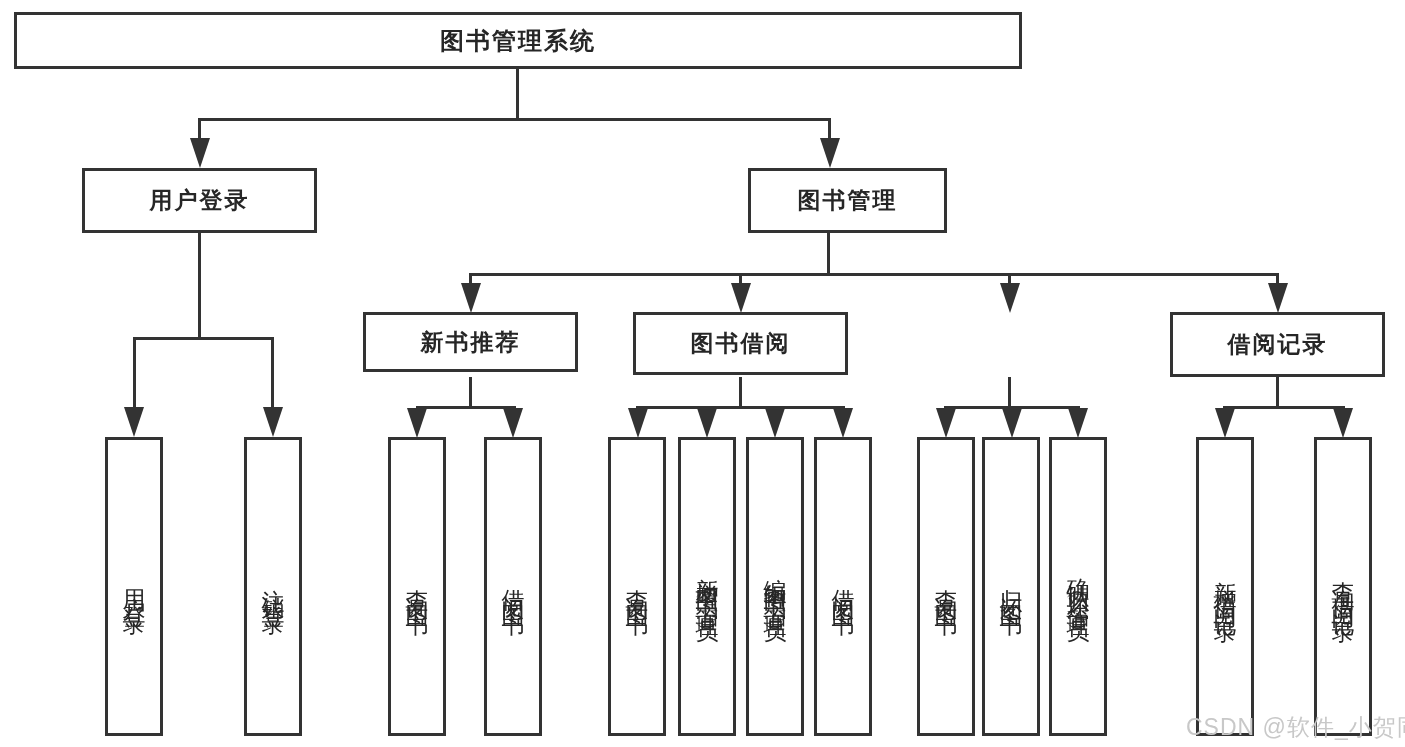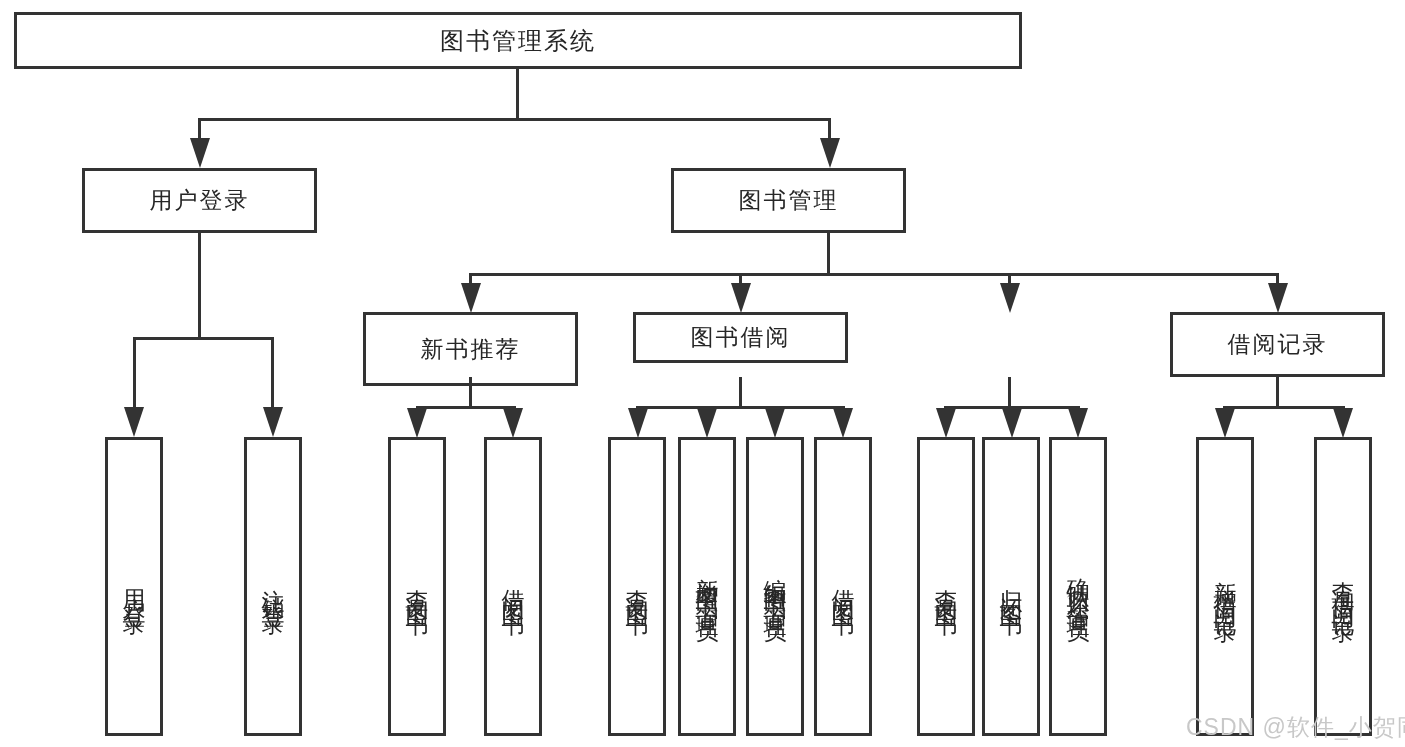--- a/index.html
+++ b/index.html
@@ -23,20 +23,21 @@
   .hbox {
     position: absolute;
     background: var(--box_bg);
     border: 3px solid var(--line);
     display: flex;
     align-items: center;
     justify-content: center;
     font-size: 23px;
     letter-spacing: 2px;
     white-space: nowrap;
+    font-weight: bold;
   }
   .vbox {
     position: absolute;
     width: 58px;
     height: 299px;
     top: 437px;
     background: var(--box_bg);
     border: 3px solid var(--line);
     display: flex;
     align-items: center;
@@ -74,42 +75,42 @@
   <div class="hbox" style="left:14px; top:12px; width:1008px; height:57px; font-size:24px;">图书管理系统</div>
 
   <div class="lv" style="left:516px; top:69px; height:49px;"></div>
   <div class="lh" style="left:198px; top:118px; width:633px;"></div>
   <div class="lv" style="left:198px; top:121px; height:19px;"></div>
   <div class="ar" style="left:190px; top:138px;"></div>
   <div class="lv" style="left:828px; top:121px; height:19px;"></div>
   <div class="ar" style="left:820px; top:138px;"></div>
 
   <div class="hbox" style="left:82px; top:168px; width:235px; height:65px;">用户登录</div>
-  <div class="hbox" style="left:671px; top:168px; width:235px; height:65px;">图书管理</div>
+  <div class="hbox" style="left:748px; top:168px; width:199px; height:65px;">图书管理</div>
 
   <div class="lv" style="left:198px; top:233px; height:104px;"></div>
   <div class="lh" style="left:133px; top:337px; width:141px;"></div>
   <div class="lv" style="left:133px; top:340px; height:68px;"></div>
   <div class="ar" style="left:124px; top:407px;"></div>
   <div class="lv" style="left:271px; top:340px; height:68px;"></div>
   <div class="ar" style="left:263px; top:407px;"></div>
 
   <div class="lv" style="left:827px; top:233px; height:40px;"></div>
   <div class="lh" style="left:469px; top:273px; width:810px;"></div>
   <div class="lv" style="left:469px; top:276px; height:10px;"></div>
   <div class="ar" style="left:461px; top:283px;"></div>
   <div class="lv" style="left:739px; top:276px; height:10px;"></div>
   <div class="ar" style="left:731px; top:283px;"></div>
   <div class="lv" style="left:1008px; top:276px; height:10px;"></div>
   <div class="ar" style="left:1000px; top:283px;"></div>
   <div class="lv" style="left:1276px; top:276px; height:10px;"></div>
   <div class="ar" style="left:1268px; top:283px;"></div>
 
-  <div class="hbox" style="left:363px; top:312px; width:215px; height:74px;">新书推荐</div>
-  <div class="hbox" style="left:633px; top:312px; width:215px; height:51px;">图书借阅</div>
+  <div class="hbox" style="left:363px; top:312px; width:215px; height:60px;">新书推荐</div>
+  <div class="hbox" style="left:633px; top:312px; width:215px; height:63px;">图书借阅</div>
   <div class="hbox" style="left:1170px; top:312px; width:215px; height:65px;">借阅记录</div>
 
   <div class="lv" style="left:469px; top:377px; height:29px;"></div>
   <div class="lh" style="left:416px; top:406px; width:100px;"></div>
   <div class="ar" style="left:407px; top:408px;"></div>
   <div class="ar" style="left:503px; top:408px;"></div>
 
   <div class="lv" style="left:739px; top:377px; height:29px;"></div>
   <div class="lh" style="left:636px; top:406px; width:209px;"></div>
   <div class="ar" style="left:628px; top:408px;"></div>

